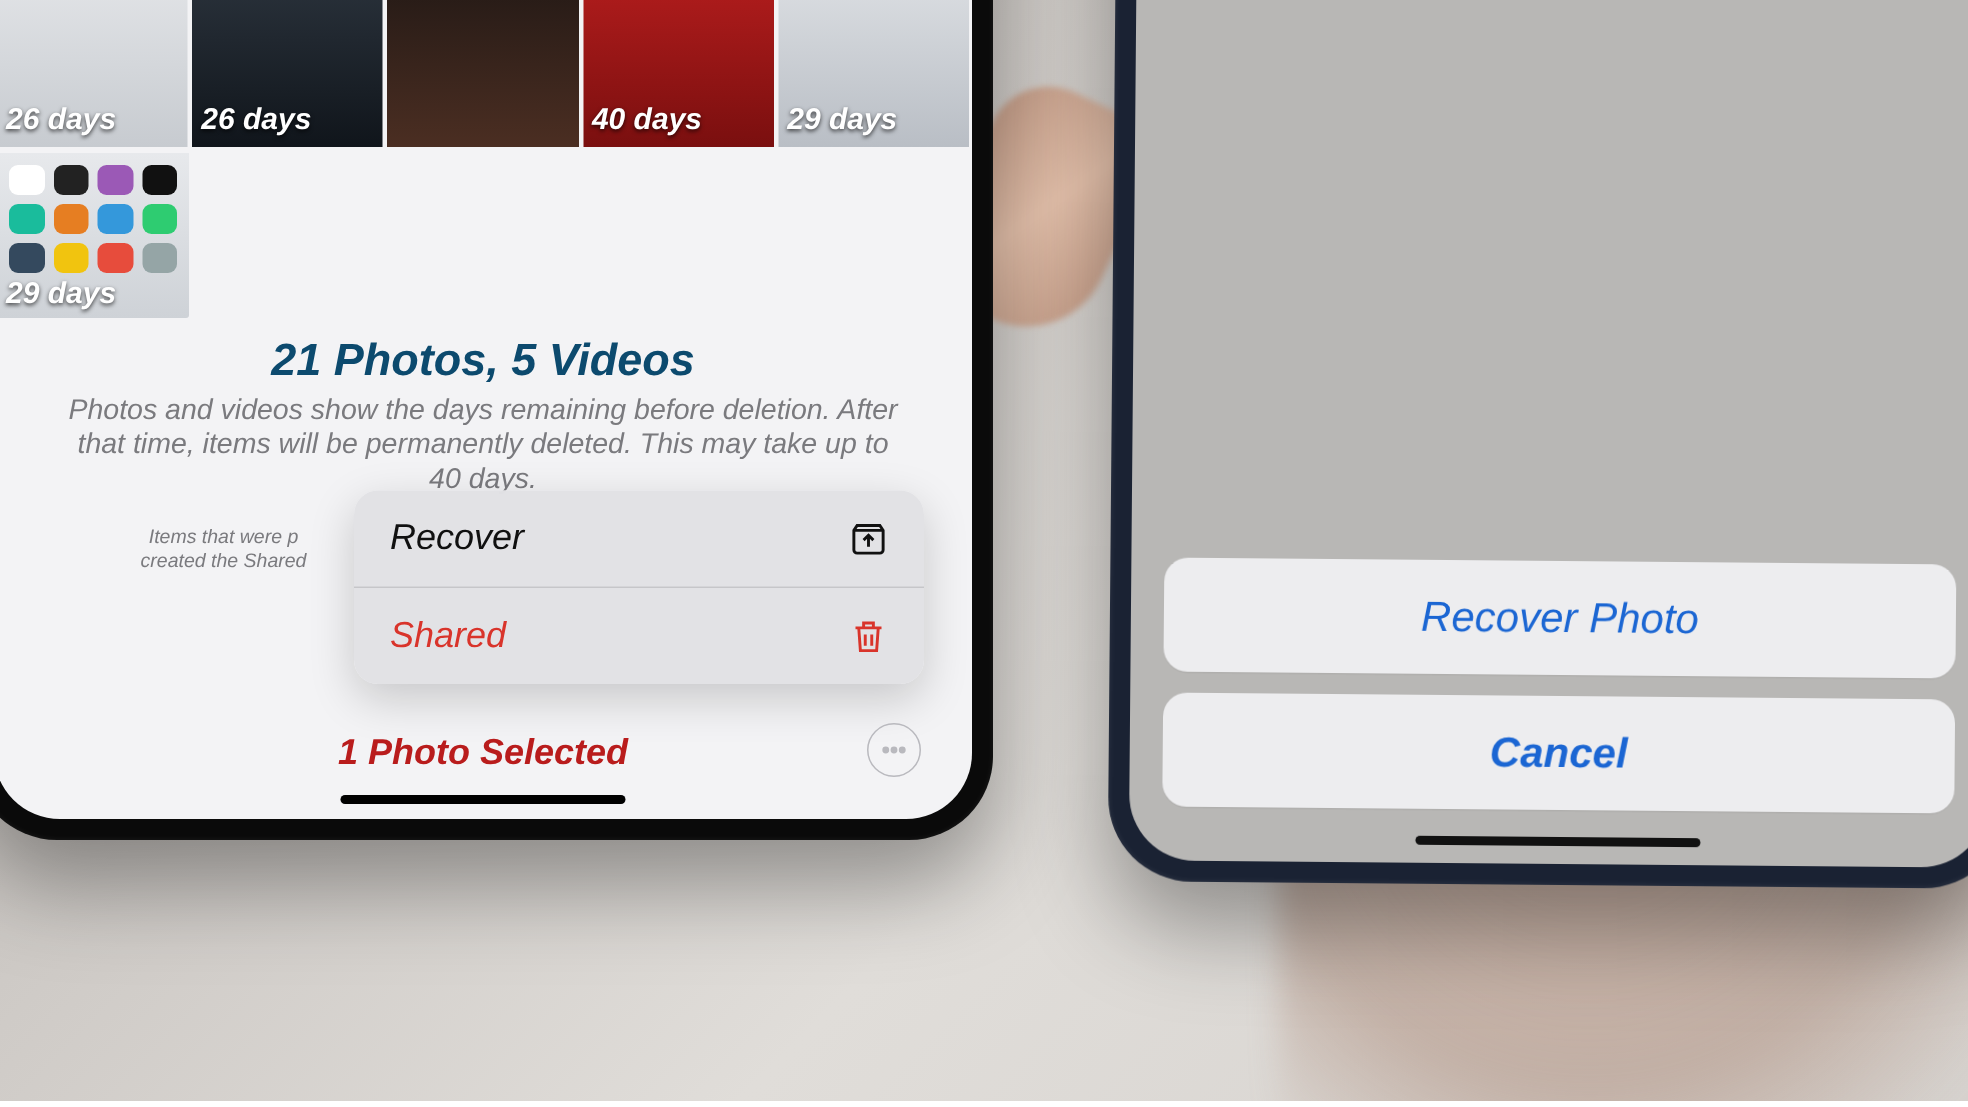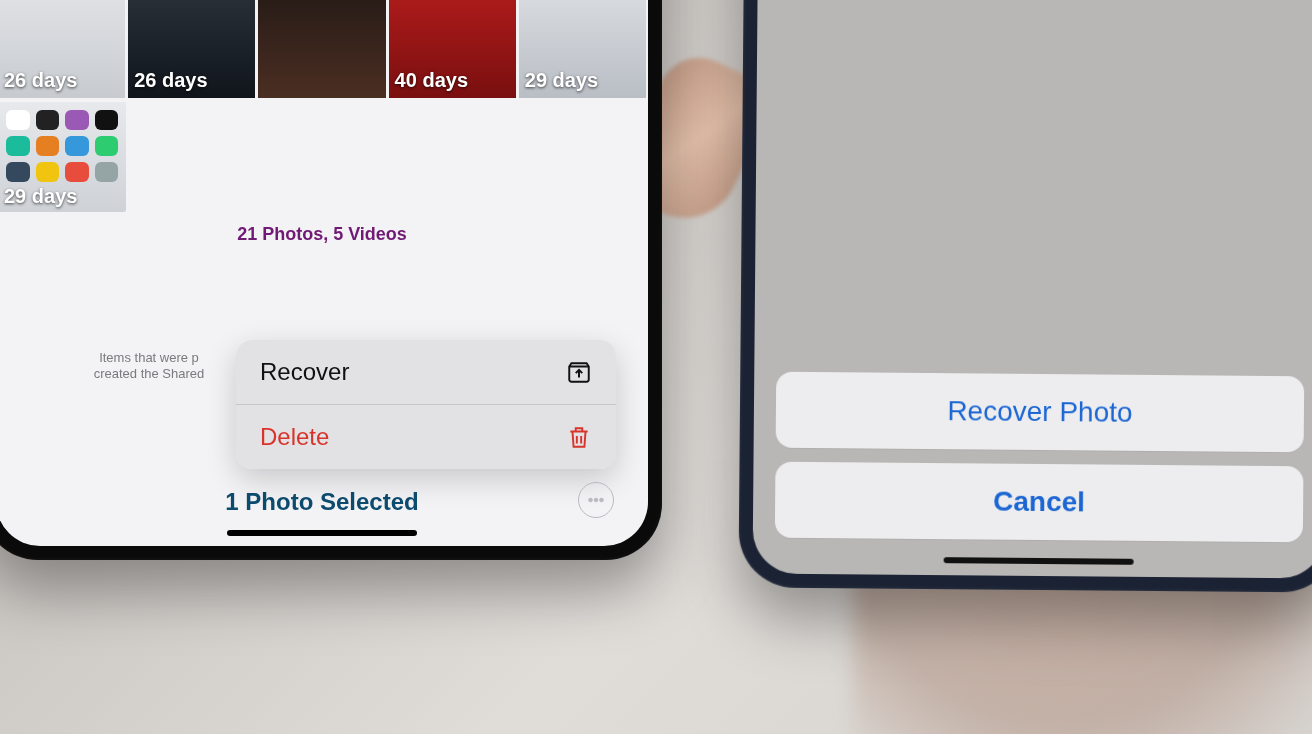--- a/index.html
+++ b/index.html
@@ -2,20 +2,21 @@
 <html><head>
   <meta charset="utf-8">
   <style>
     * { margin: 0; padding: 0; box-sizing: border-box; }
     html, body { width: 1312px; height: 738px; overflow: hidden; font-family: -apple-system, BlinkMacSystemFont, "Segoe UI", Helvetica, Arial, sans-serif; }
     .scene {
       width: 1312px; height: 734px;
       background: linear-gradient(135deg, #b8b4b0 0%, #d0ccc8 35%, #e0ddd9 60%, #d6d2ce 100%);
       position: relative;
       overflow: hidden;
+      font-style: italic;
     }
     
     .hand {
       position: absolute;
       right: -60px; bottom: -80px;
       width: 520px; height: 520px;
       background: radial-gradient(circle at 40% 40%, rgba(190,150,130,0.6), rgba(160,120,100,0.4) 50%, transparent 75%);
       filter: blur(10px);
       z-index: 0;
     }
@@ -83,49 +84,49 @@
     }
     .thumb-row2 .days {
       position:absolute; left:6px; bottom:4px; color:#fff; font-weight:600; font-size:20px;
       text-shadow: 0 1px 3px rgba(0,0,0,0.7);
     }
 
     .summary-area {
       position:absolute; top: 410px; left: 0; right:0; padding: 0 48px;
       text-align:center;
     }
-    .summary-title { font-size: 18px; font-weight: 700; color:#701a75; margin-bottom: 4px; }
+    .summary-title { font-size: 30px; font-weight: 700; color:#0c4a6e; margin-bottom: 4px; }
     .summary-text { font-size: 19px; color:#7a7a7e; line-height: 1.22; }
     .summary-text2 {
       position:absolute; top: 536px; left:48px; width:210px;
       font-size:13px; color:#7a7a7e; line-height:1.22; text-align:center;
     }
 
     .popup {
-      position:absolute; top: 526px; left: 240px;
+      position:absolute; top: 513px; left: 240px;
       width: 380px; background: rgba(225,225,228,0.96);
       border-radius: 16px; overflow:hidden;
       box-shadow: 0 10px 30px rgba(0,0,0,0.18);
       backdrop-filter: blur(6px);
     }
     .popup .row {
       display:flex; align-items:center; justify-content:space-between;
       padding: 18px 24px; font-size: 24px;
     }
     .popup .row + .row { border-top: 1px solid rgba(0,0,0,0.12); }
     .popup .label-recover { color:#111; font-weight:500; }
     .popup .label-delete { color:#d9342b; font-weight:500; }
     .popup .ic { width:26px; height:26px; stroke:#111; stroke-width:1.8; fill:none; }
     .popup .ic.red { stroke:#d9342b; }
 
     .bottom-bar {
       position:absolute; bottom: 30px; left:0; right:0;
       display:flex; align-items:center; justify-content:center;
     }
-    .bottom-label { font-size:24px; font-weight:700; color:#0c4a6e; }
+    .bottom-label { font-size:24px; font-weight:700; color:#b91c1c; }
     .more-ic {
       position:absolute; right:34px; bottom:28px;
       width:36px; height:36px; border:1.5px solid #b9b9be; border-radius:50%;
       display:flex; align-items:center; justify-content:center;
     }
     .more-ic svg { width:22px; height:22px; stroke:#b9b9be; fill:#b9b9be; }
 
     .home-ind-left {
       position:absolute; bottom:10px; left:50%; transform:translateX(-50%);
       width:190px; height:6px; background:#000; border-radius:4px;
@@ -210,37 +211,38 @@
           <div style="background:#34495e"></div>
             <div style="background:#f1c40f"></div>
             <div style="background:#e74c3c"></div>
             <div style="background:#95a5a6"></div>
         </div>
         <span class="days">29 days</span>
       </div>
 
       <div class="summary-area">
         <div class="summary-title">21 Photos, 5 Videos</div>
+        <div class="summary-text">Photos and videos show the days remaining before deletion. After that time, items will be permanently deleted. This may take up to 40 days.</div>
       </div>
       <div class="summary-text2">
         <span>Items that were p</span><br>
         <span>created the Shared</span>
       </div>
 
       <div class="popup">
         <div class="row">
           <span class="label-recover">Recover</span>
           <svg class="ic" viewBox="0 0 24 24">
             <path d="M3 7 L5 4 H19 L21 7 V19 A2 2 0 0 1 19 21 H5 A2 2 0 0 1 3 19 Z"></path>
             <line x1="3" y1="7" x2="21" y2="7"></line>
             <path d="M12 17 V10 M9 13 L12 10 L15 13"></path>
           </svg>
         </div>
         <div class="row">
-          <span class="label-delete">Delete</span>
+          <span class="label-delete">Shared</span>
           <svg class="ic red" viewBox="0 0 24 24">
             <path d="M4 7 H20 M9 7 V4 H15 V7 M6 7 L7 21 H17 L18 7"></path>
             <line x1="10" y1="11" x2="10" y2="18"></line>
             <line x1="14" y1="11" x2="14" y2="18"></line>
           </svg>
         </div>
       </div>
 
       <div class="bottom-bar">
         <span class="bottom-label">1 Photo Selected</span>

